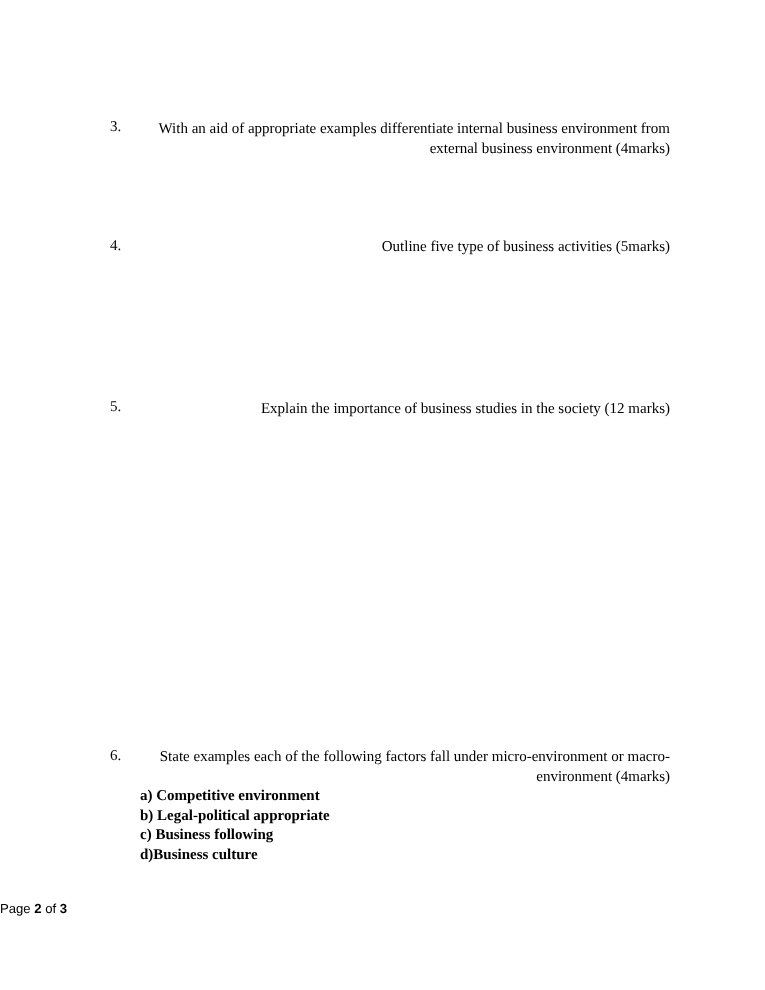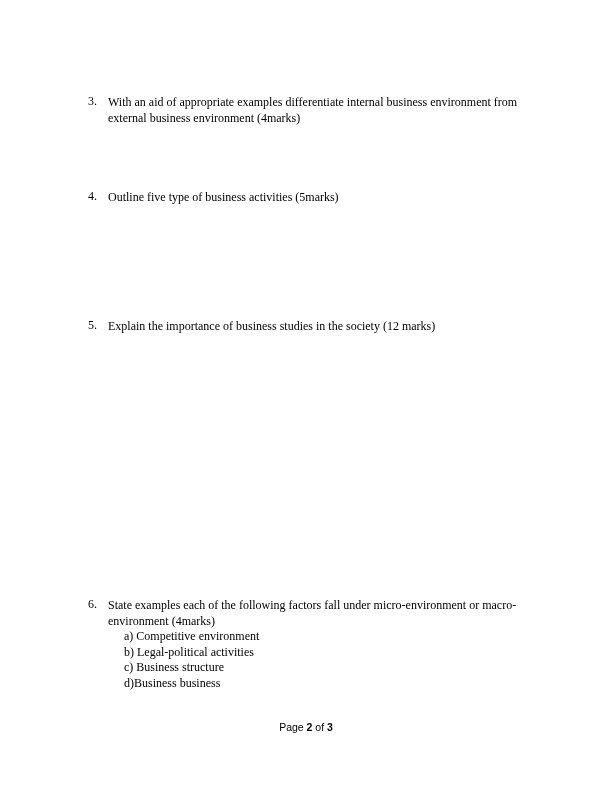--- a/index.html
+++ b/index.html
@@ -27,32 +27,33 @@
     display: flex;
     align-items: flex-start;
   }
   .qnum {
     width: 20px;
     flex-shrink: 0;
   }
   .qtext {
     width: 428px;
     line-height: 16px;
+    text-align: right;
   }
   .subitems {
     position: absolute;
-    left: 124px;
+    left: 112px;
     line-height: 15.5px;
+    font-weight: bold;
   }
   .footer {
     position: absolute;
     left: 0;
     right: 0;
     top: 721px;
-    text-align: center;
     font-family: "Liberation Sans", sans-serif;
     font-size: 10.5px;
     color: #000000;
   }
   .footer .bold {
     font-weight: bold;
   }
 </style>
 </head>
 <body>
@@ -74,22 +75,22 @@
     <div class="qtext">Explain the importance of business studies in the society (12 marks)</div>
   </div>
 
   <div class="question" style="top: 597px;">
     <span class="qnum">6.</span>
     <div class="qtext">State examples each of the following factors fall under micro-environment or macro-environment (4marks)</div>
   </div>
 
   <div class="subitems" style="top: 629px;">
     <div>a) Competitive environment</div>
-    <div>b) Legal-political activities</div>
-    <div>c) Business structure</div>
-    <div>d)Business business</div>
+    <div>b) Legal-political appropriate</div>
+    <div>c) Business following</div>
+    <div>d)Business culture</div>
   </div>
 
   <div class="footer">
     <span>Page </span><span class="bold">2</span><span> of </span><span class="bold">3</span>
   </div>
 
 </div>
 
 </body></html>

